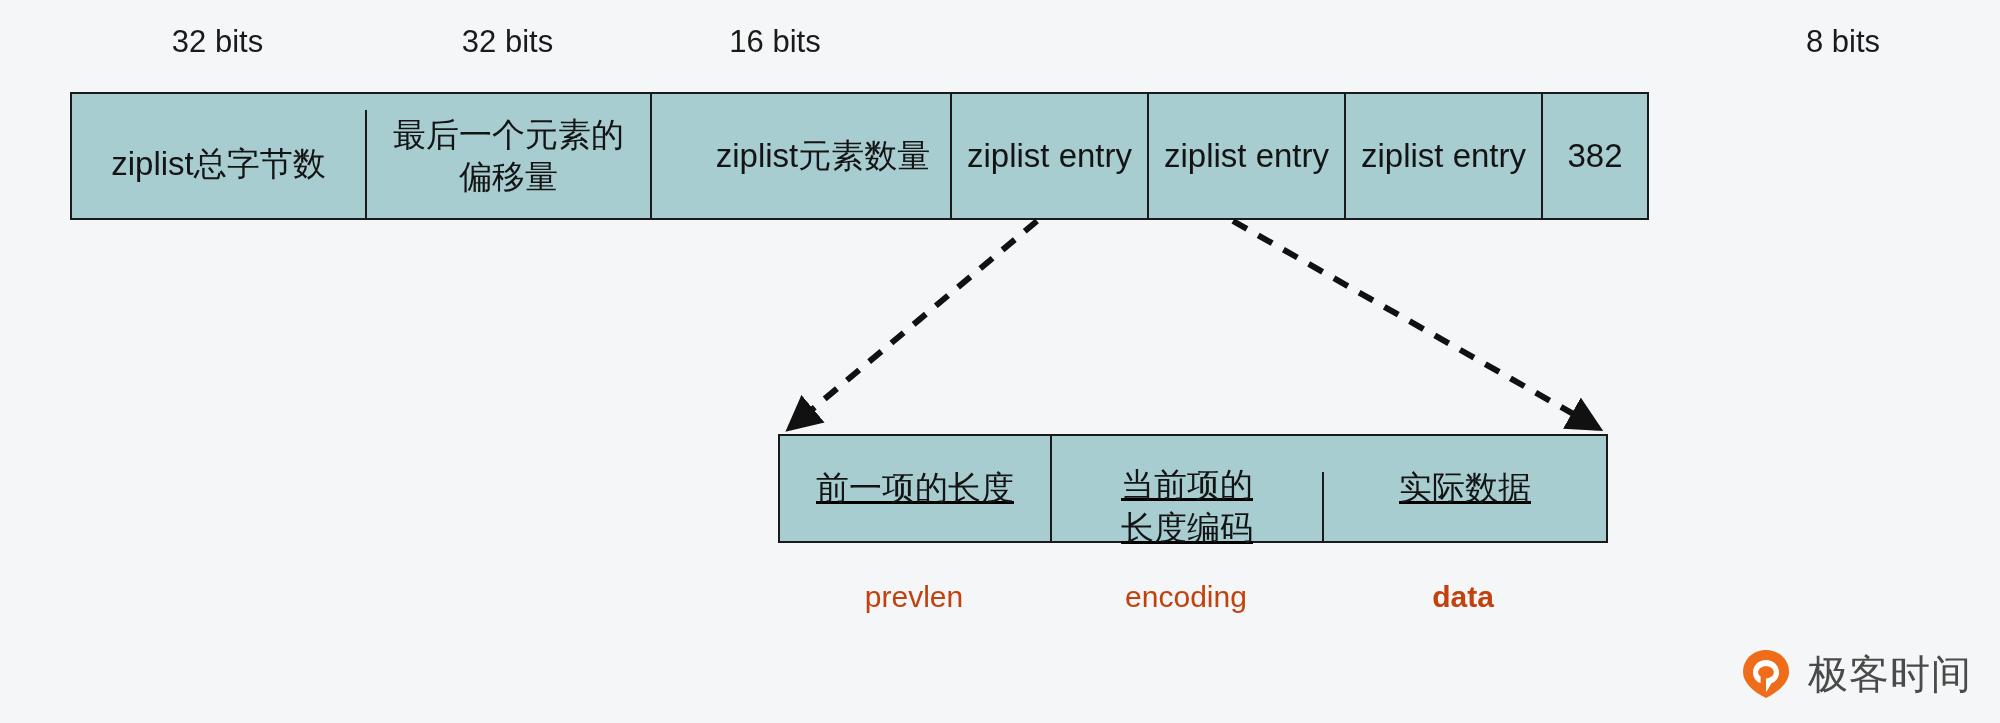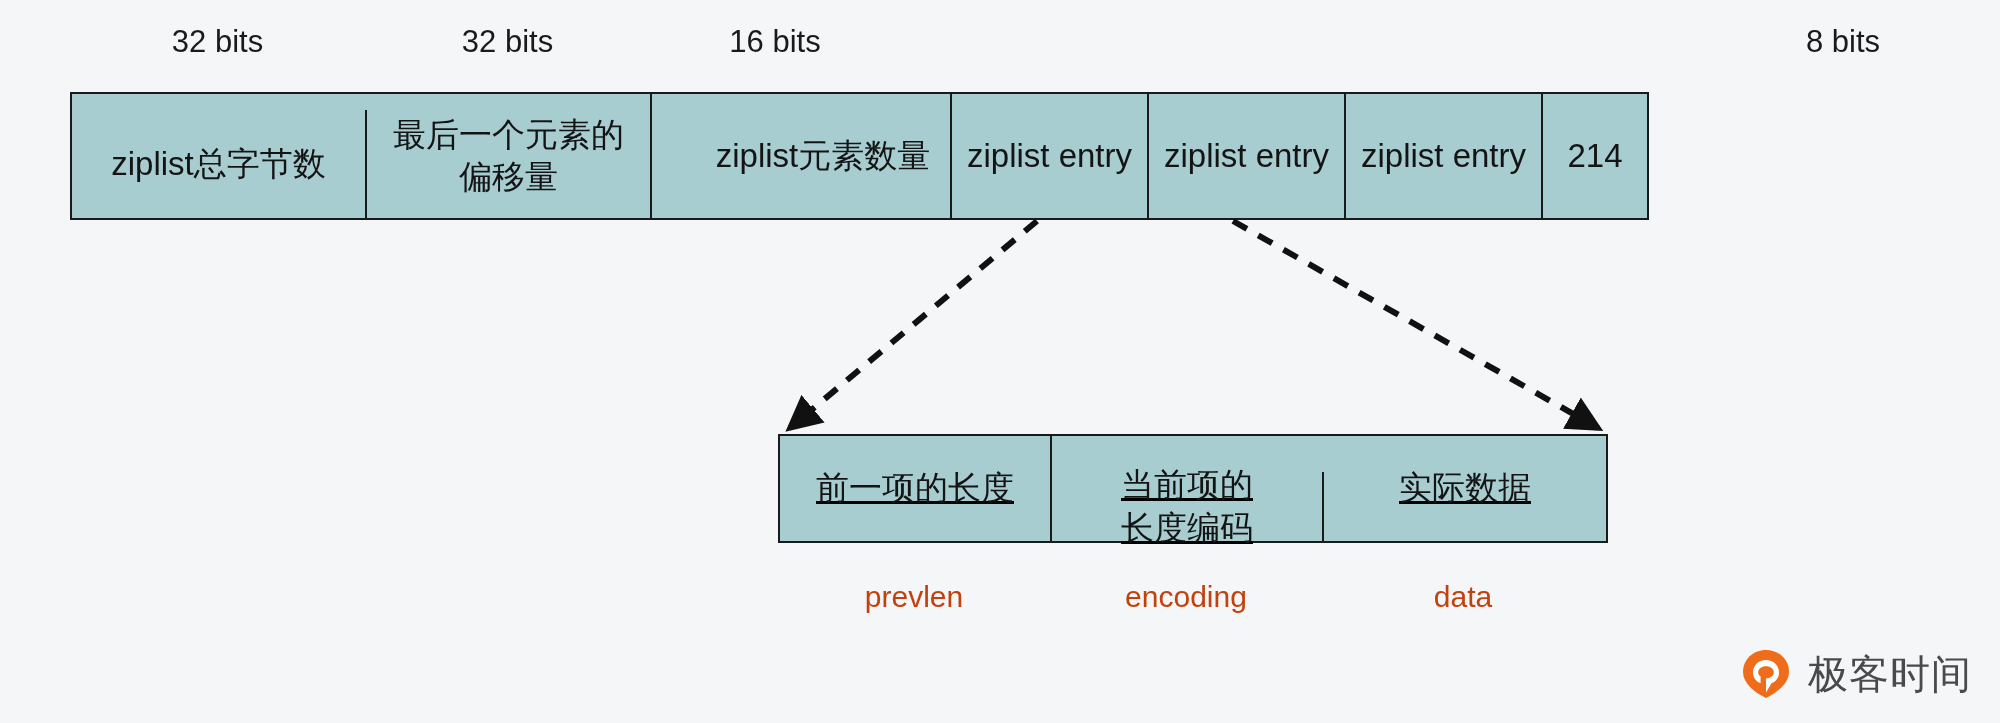--- a/index.html
+++ b/index.html
@@ -147,21 +147,21 @@
   <div class="bitlabel" style="left:1791px; top:26px; width:104px;">8 bits</div>
 
   <div class="ziplist-row">
     <div class="zcell w-total">ziplist总字节数</div>
     <div class="zcell w-offset">最后一个元素的
 偏移量</div>
     <div class="zcell w-count">ziplist元素数量</div>
     <div class="zcell w-entry">ziplist entry</div>
     <div class="zcell w-entry">ziplist entry</div>
     <div class="zcell w-entry">ziplist entry</div>
-    <div class="zcell w-end">214</div>
+    <div class="zcell w-end">382</div>
   </div>
 
   <svg id="connectors" viewBox="0 0 2000 723" xmlns="http://www.w3.org/2000/svg">
     <defs>
       <marker id="arrowhead" markerWidth="6" markerHeight="6" refX="5" refY="3" orient="auto" markerUnits="strokeWidth">
         <path d="M0,0 L6,3 L0,6 z" fill="#111111"></path>
       </marker>
     </defs>
     <line x1="1037" y1="221" x2="790" y2="428" stroke="#111111" stroke-width="6" stroke-dasharray="16,13" marker-end="url(#arrowhead)"></line>
     <line x1="1233" y1="221" x2="1598" y2="428" stroke="#111111" stroke-width="6" stroke-dasharray="16,13" marker-end="url(#arrowhead)"></line>
@@ -169,21 +169,21 @@
 
   <div class="entry-row">
     <div class="ecell w-prevlen">前一项的长度</div>
     <div class="ecell w-encoding">当前项的
 长度编码</div>
     <div class="ecell w-data">实际数据</div>
   </div>
 
   <div class="sublabel" style="left:778px; top:582px; width:272px;">prevlen</div>
   <div class="sublabel" style="left:1050px; top:582px; width:272px;">encoding</div>
-  <div class="sublabel" style="left:1322px; top:582px; width:282px;">data</div>
+  <div class="sublabel" style="left:1322px; top:582px; width:282px;font-weight:bold;">data</div>
 
   <div class="brand">
     <span class="brand-mark">
       <svg width="52" height="52" viewBox="0 0 52 52" xmlns="http://www.w3.org/2000/svg">
         <path d="M26 2 C13 2 3 11.6 3 24 C3 34.5 13.5 44 26 50 C38.5 44 49 34.5 49 24 C49 11.6 39 2 26 2 Z" fill="#ef6c1a"></path>
         <path d="M26 12 C18.6 12 13 17.4 13 24.4 C13 29.6 16.2 33.6 20.6 35.2 L20.6 28.6 C19.1 27.6 18.2 26.1 18.2 24.3 C18.2 20.9 21.6 18.3 26 18.3 C30.4 18.3 33.8 20.9 33.8 24.3 C33.8 27.8 30.4 30.4 26 30.4 L26 44.5 L31.5 35.2 C35.9 33.6 39 29.6 39 24.4 C39 17.4 33.4 12 26 12 Z" fill="#ffffff"></path>
       </svg>
     </span>
     <span class="brand-text">极客时间</span>
   </div>

